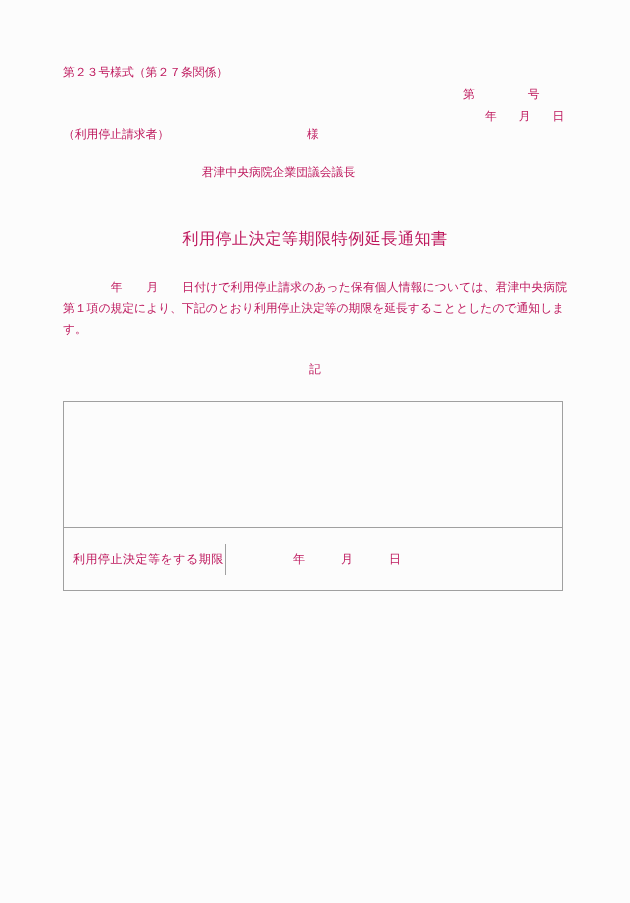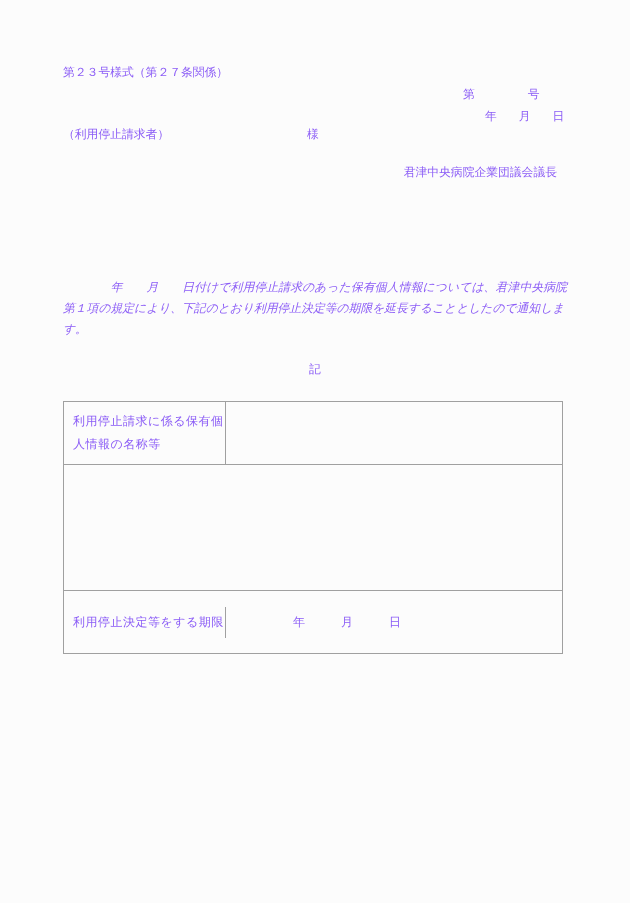--- a/index.html
+++ b/index.html
@@ -5,32 +5,32 @@
   html, body {
     margin: 0;
     padding: 0;
     background: #fcfcfc;
   }
   .page {
     position: relative;
     width: 630px;
     height: 903px;
     background: #fcfcfc;
-    color: #8b5cf6;
+    color: #be185d;
     font-family: "Liberation Serif", "DejaVu Serif", serif;
     overflow: hidden;
   }
   .abs { position: absolute; }
   .t12 { font-size: 11.8px; line-height: 15px; }
   .title {
     font-size: 16.2px;
     letter-spacing: 0.4px;
     line-height: 20px;
   }
-  .body-par { font-size: 11.8px; font-style: italic; }
+  .body-par { font-size: 11.8px; }
   .bline { line-height: 21px; }
   .just { text-align: justify; text-align-last: justify; }
   .center { text-align: center; }
   .right { text-align: right; }
 
   .doc-table {
     border: 1.5px solid #a0a0a0;
     font-size: 12px;
   }
   .trow {
@@ -69,36 +69,33 @@
     <span>第</span><span class="sp53">号</span>
   </div>
 
   <div class="abs t12" style="left:485px; top:109px;">
     <span>年</span><span class="sp22">月</span><span class="sp22">日</span>
   </div>
 
   <div class="abs t12" style="left:63px; top:127px;">（利用停止請求者）</div>
   <div class="abs t12" style="left:307px; top:127px;">様</div>
 
-  <div class="abs t12 right" style="left:0; right:73px; top:165px;">君津中央病院企業団議会議長</div>
+  <div class="abs t12 right" style="left:0; right:73px; top:165px;text-align:center;">君津中央病院企業団議会議長</div>
 
+  <div class="abs title center" style="left:0; right:0; top:229px;">利用停止決定等期限特例延長通知書</div>
 
   <div class="abs body-par" style="left:63px; top:277px; width:504px;">
     <div class="bline just">　　　　年　　月　　日付けで利用停止請求のあった保有個人情報については、君津中央病院</div>
     <div class="bline">第１項の規定により、下記のとおり利用停止決定等の期限を延長することとしたので通知します。</div>
   </div>
 
   <div class="abs t12 center" style="left:0; right:0; top:362px;">記</div>
 
   <div class="abs doc-table" style="left:63px; top:401px; width:498px;">
 
-    <div class="trow" style="height:62px;">
-      <div class="tlabel">利用停止請求に係る保有個人情報の名称等</div>
-      <div class="tvalue"></div>
-    </div>
 
     <div class="trow" style="height:125px;">
       <div class="tvalue"></div>
     </div>
 
     <div class="trow last" style="height:62px;align-items:center;">
       <div class="tlabel">利用停止決定等をする期限</div>
       <div class="tvalue deadline">
         <span>年</span>
           <span class="sp36">月</span>

